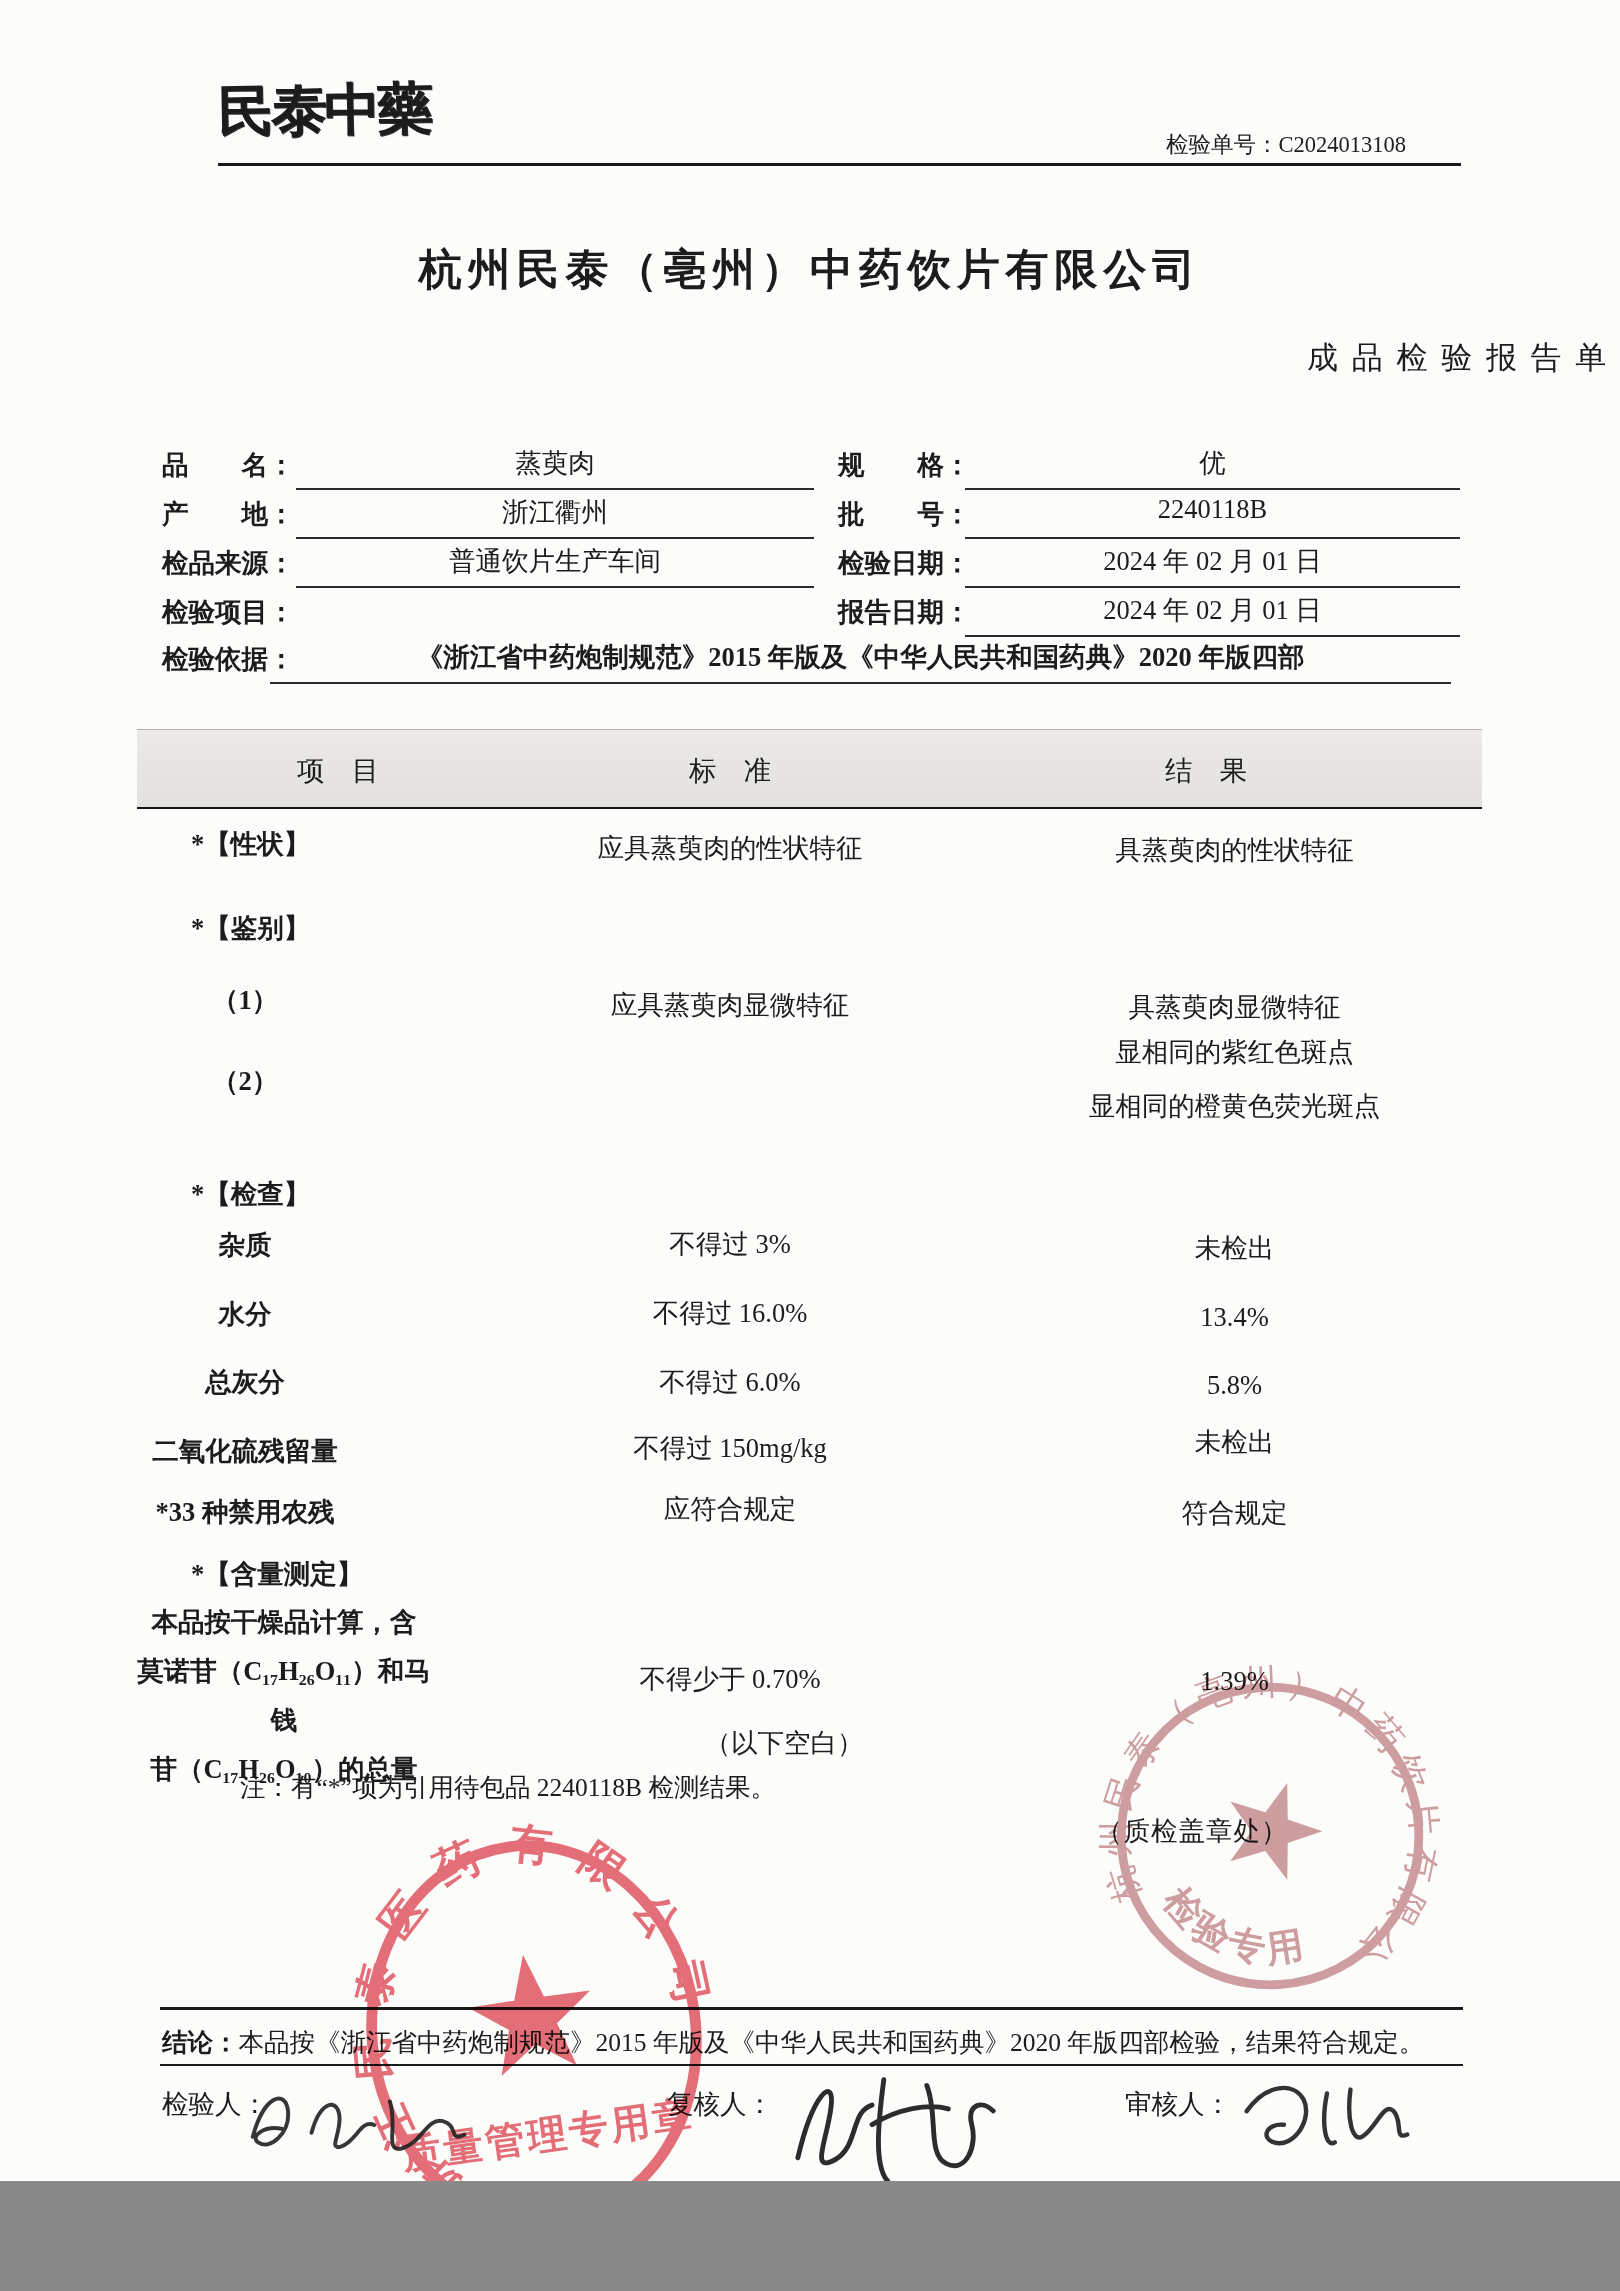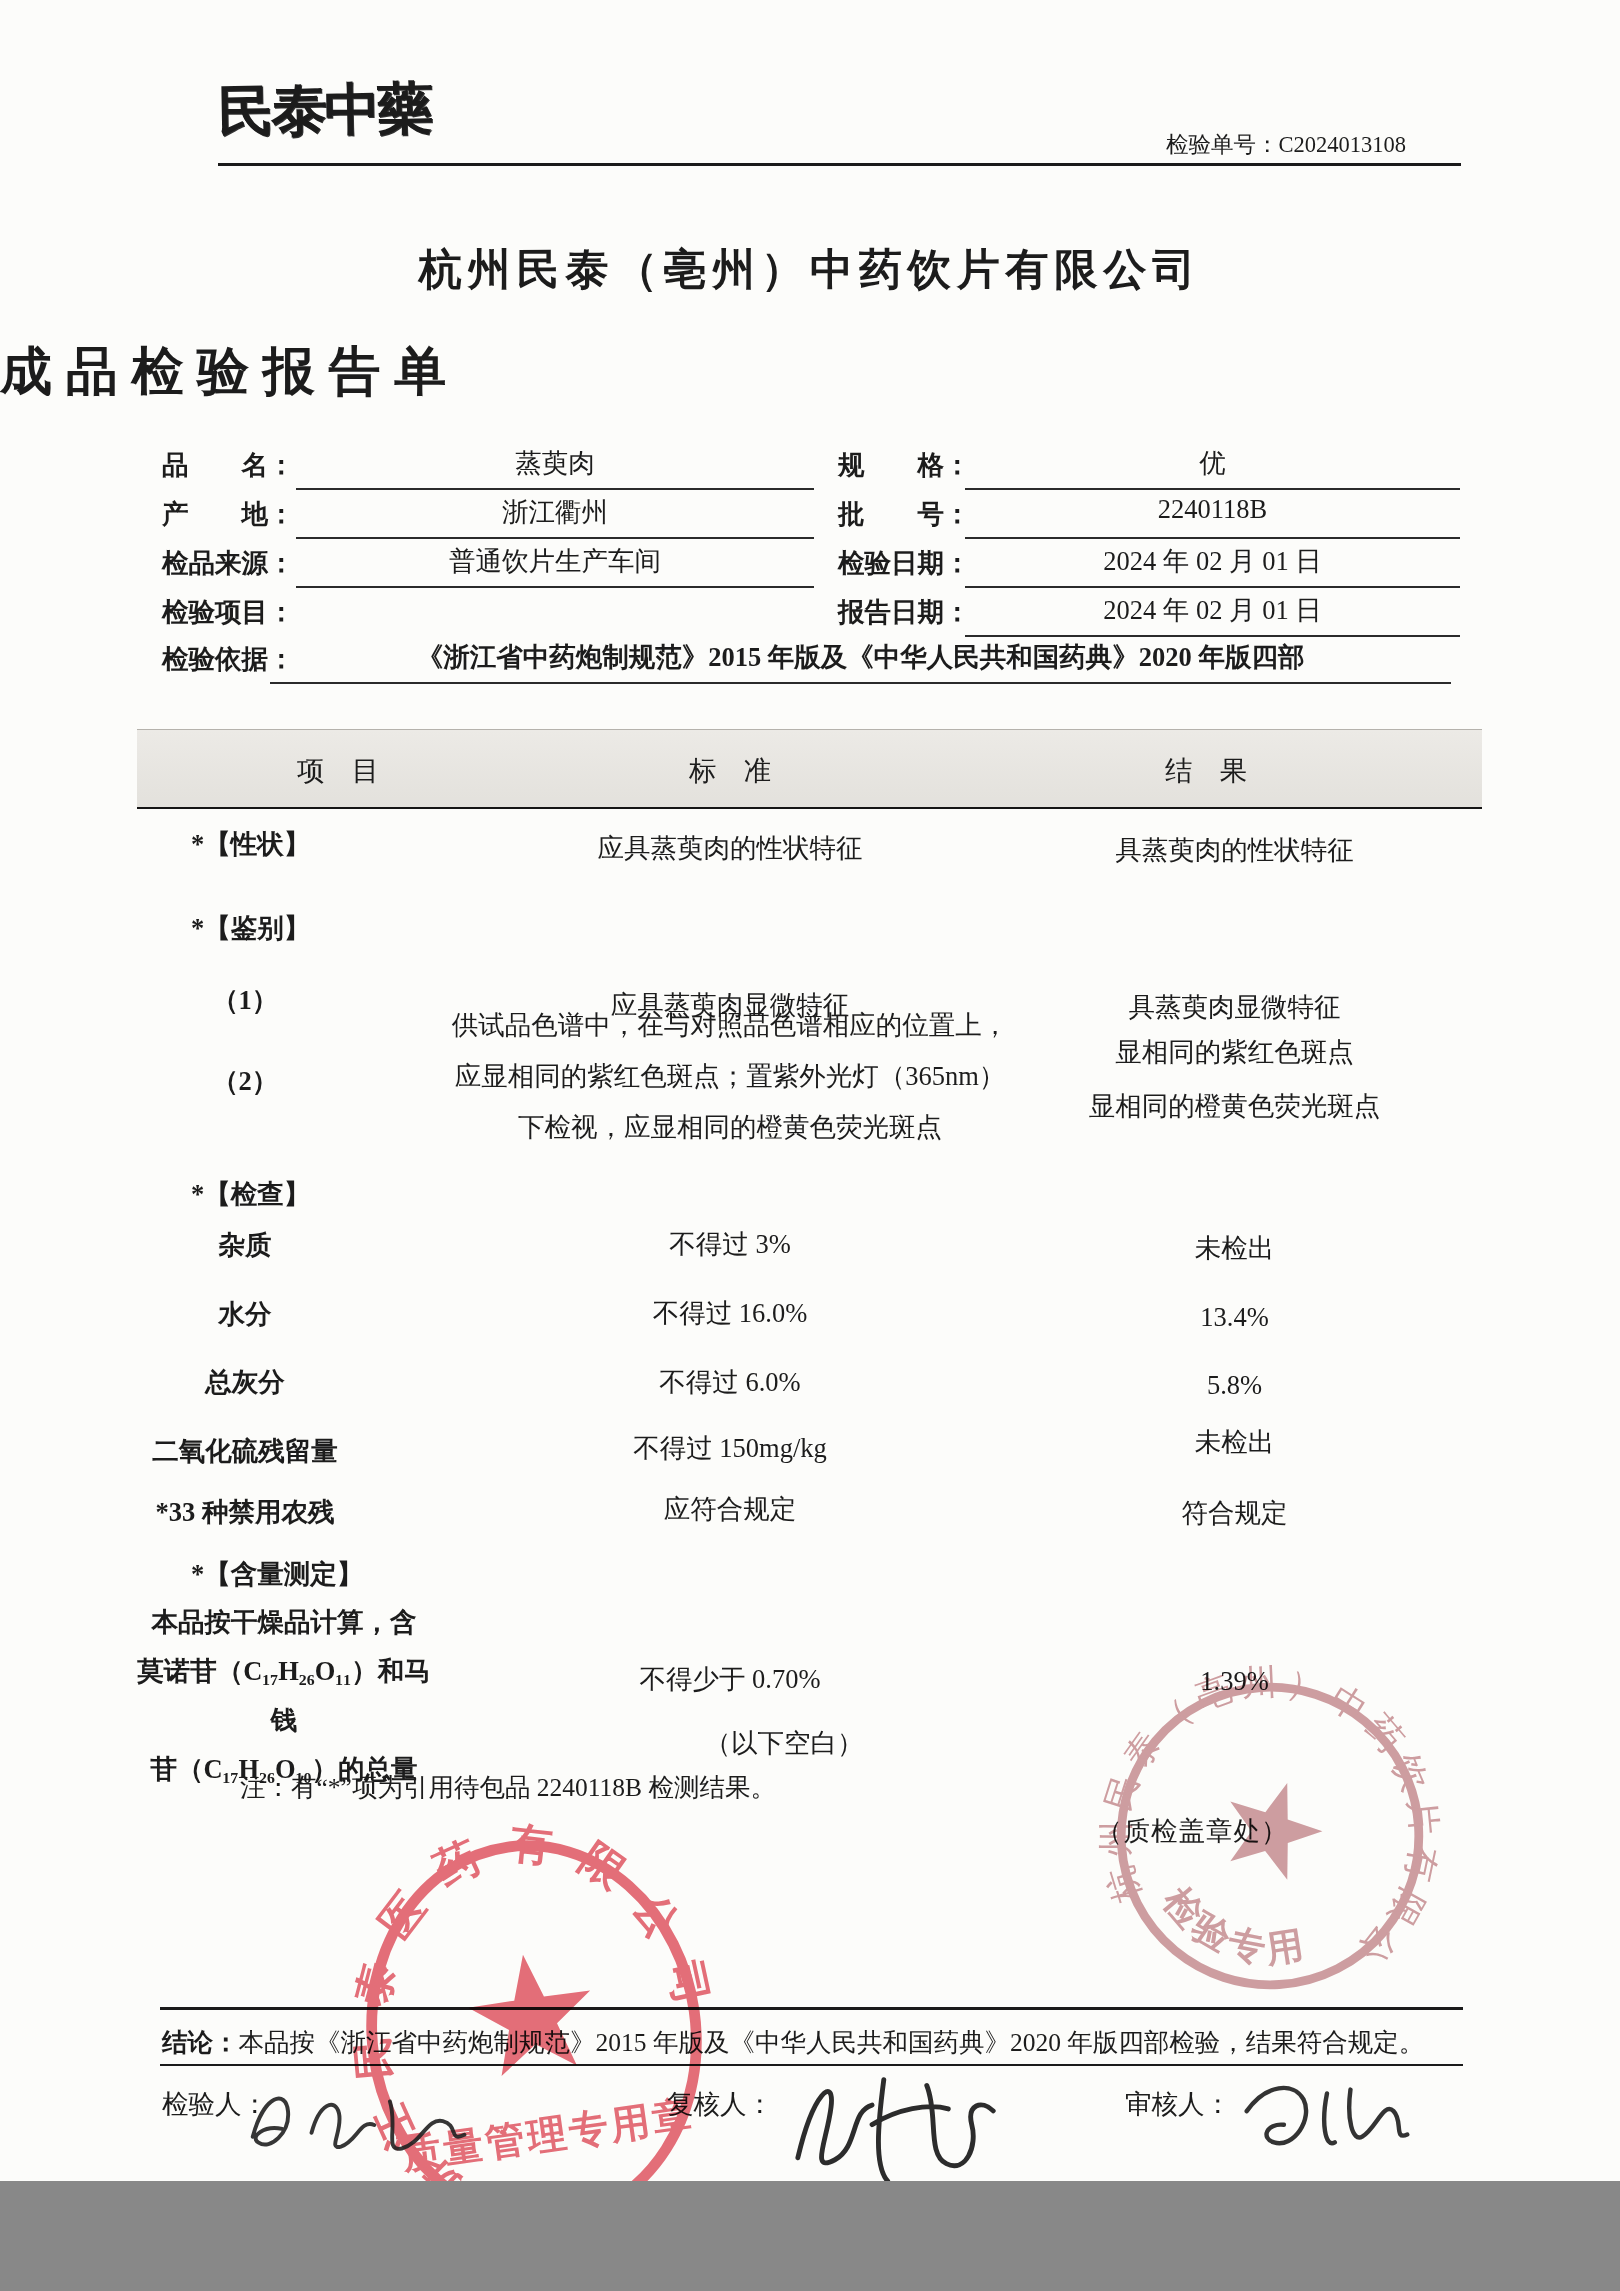--- a/index.html
+++ b/index.html
@@ -11,21 +11,21 @@
   }
   .abs { position:absolute; }
   .logo {
     left:218px; top:73px; font-size:56px; font-weight:900; letter-spacing:-2.9px;
     transform:rotate(-1deg); text-shadow:1px 1px 0 #333;
   }
   .report-no { left:1166px; top:129px; font-size:22.5px; }
   .rule { background:#1a1a1a; }
   .rule1 { left:218px; top:163px; width:1243px; height:2.9px; }
   .company-title { left:0; top:241px; width:1620px; text-align:center; font-size:43px; font-weight:700; letter-spacing:5.9px; }
-  .report-title  { left:0; top:337px; width:1620px; text-align:left; font-size:52px; font-weight:700; letter-spacing:13.7px; }
+  .report-title  { left:0; top:337px; width:1620px; text-align:right; font-size:31px; font-weight:400; letter-spacing:13.7px; }
   .ilabel { font-size:26.5px; font-weight:700; white-space:nowrap; }
   .ival {
     font-size:26.5px; text-align:center; height:45px; padding-bottom:5.9px;
     border-bottom:2px solid #2b2b2b; white-space:nowrap;
   }
   .vl { left:296px;  width:518px; }
   .vr { left:965px;  width:495px; }
   .vb { left:270px;  width:1181px;font-weight:bold; }
   .thead {
     left:137px; top:729px; width:1345px; height:80px;
@@ -95,25 +95,20 @@
   <div class="abs c2" style="top:823px">应具蒸萸肉的性状特征</div>
   <div class="abs c3" style="top:823px">具蒸萸肉的性状特征</div>
 
   <div class="abs c1s" style="top:910px">*【鉴别】</div>
 
   <div class="abs c1" style="top:982px">（1）</div>
   <div class="abs c2" style="top:980px">应具蒸萸肉显微特征</div>
   <div class="abs c3" style="top:980px">具蒸萸肉显微特征</div>
 
   <div class="abs c1" style="top:1063px">（2）</div>
-  <div class="abs c2" style="top:1000px">
-    <div>供试品色谱中，在与对照品色谱相应的位置上，</div>
-    <div>应显相同的紫红色斑点；置紫外光灯（365nm）</div>
-    <div>下检视，应显相同的橙黄色荧光斑点</div>
-  </div>
   <div class="abs c3" style="top:1025px">
     <div>显相同的紫红色斑点</div>
     <div>显相同的橙黄色荧光斑点</div>
   </div>
 
   <div class="abs c1s" style="top:1176px">*【检查】</div>
 
   <div class="abs c1" style="top:1227px">杂质</div>
   <div class="abs c2" style="top:1219px">不得过 3%</div>
   <div class="abs c3" style="top:1221px">未检出</div>

